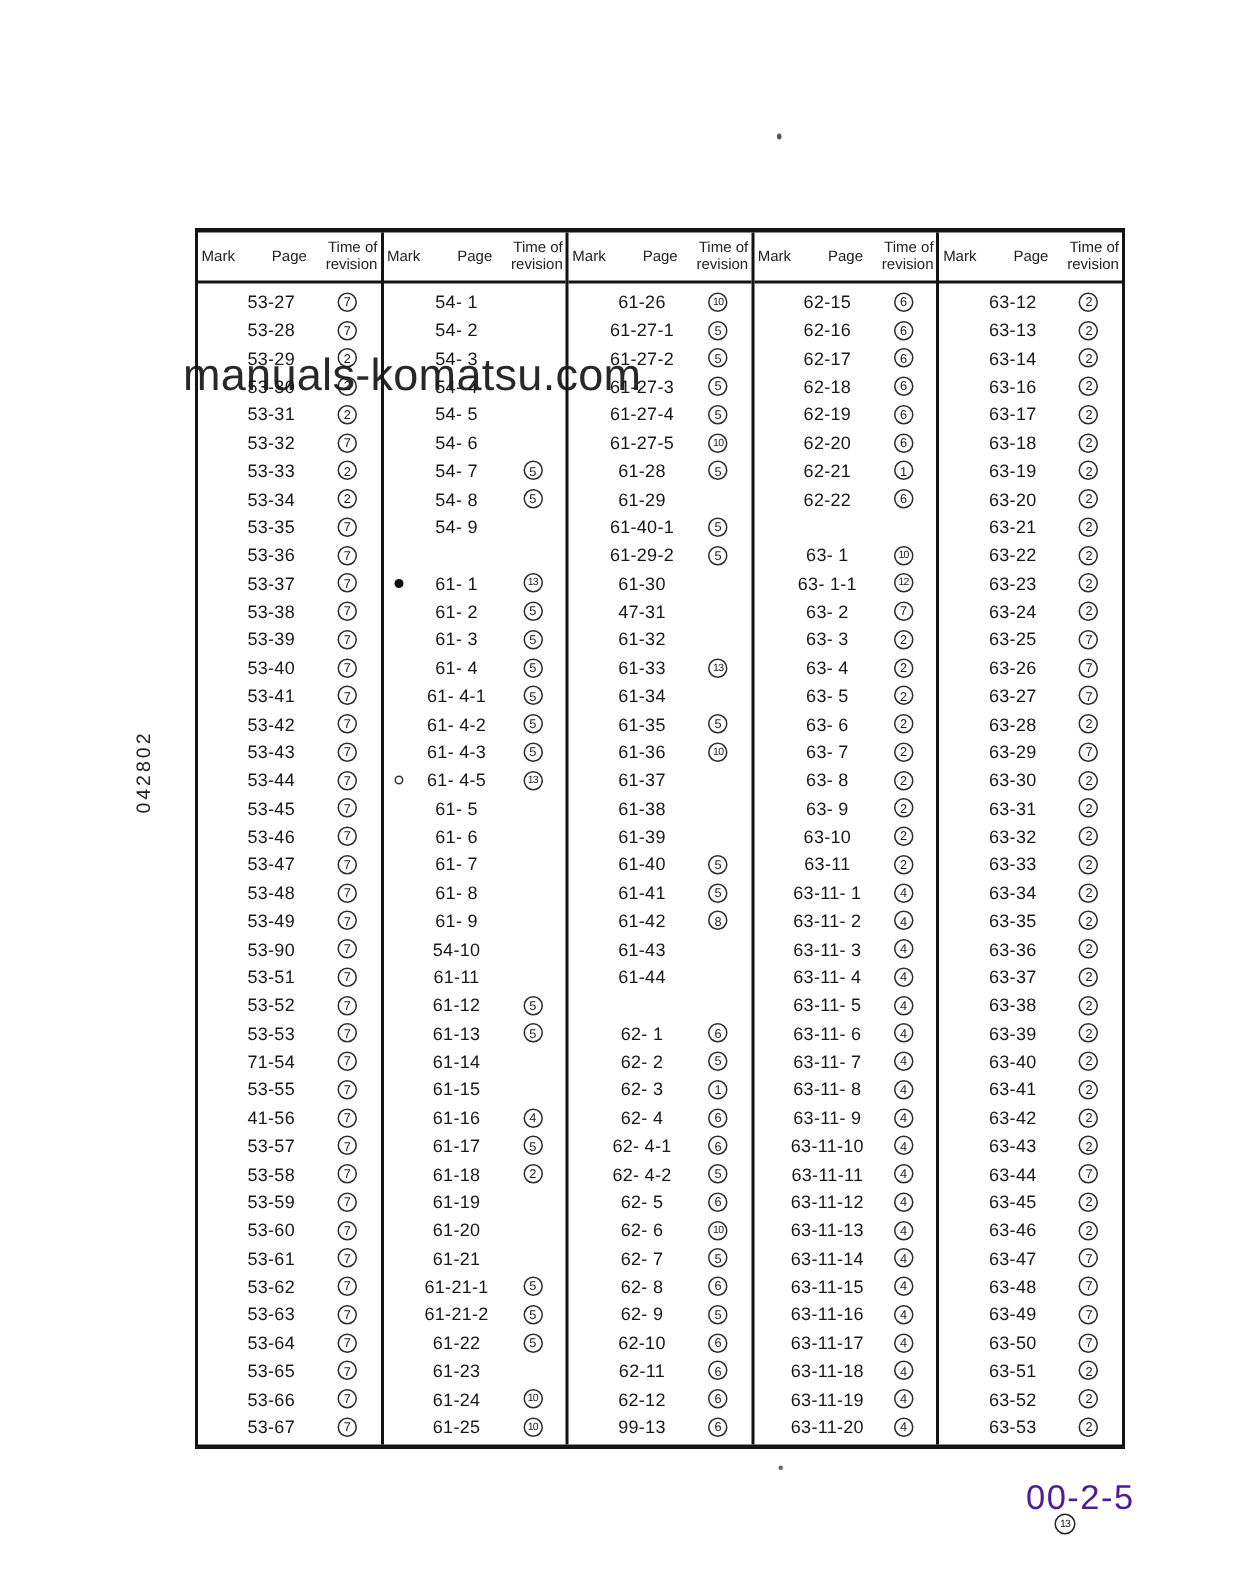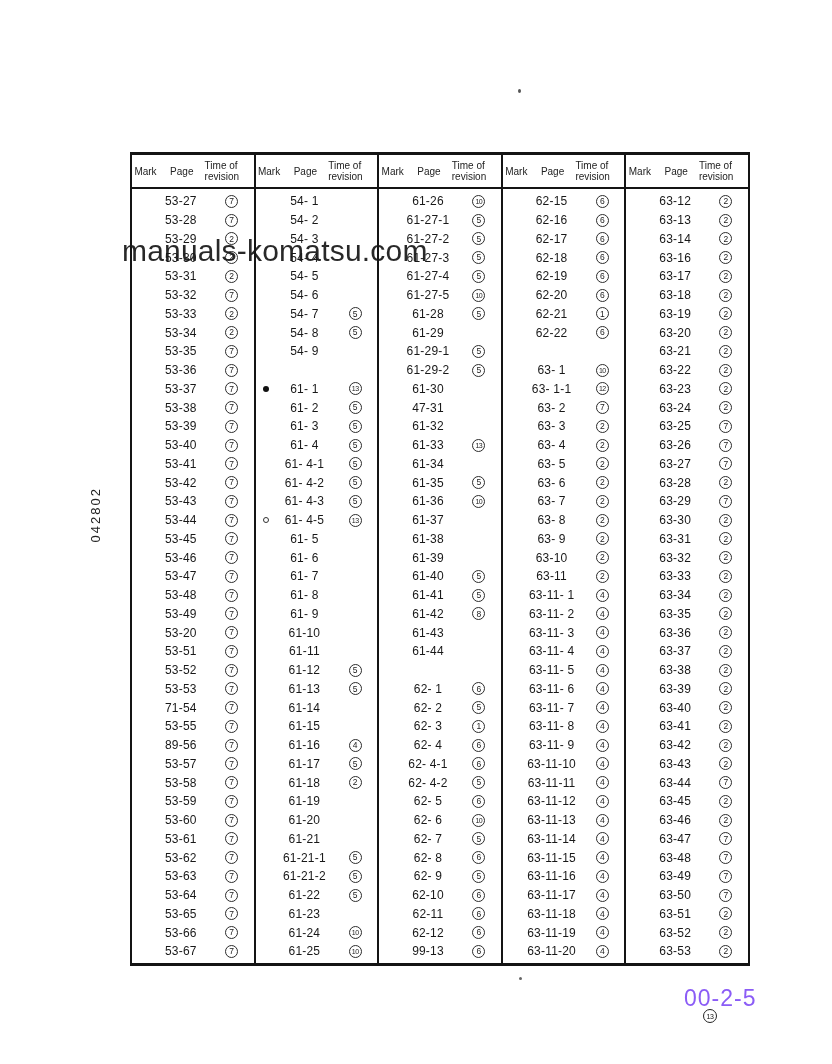--- a/index.html
+++ b/index.html
@@ -17,22 +17,22 @@
     border-left:2px solid #141414;border-right:2px solid #141414;
     background:#fff;
   }
   .group{flex:1;display:flex;flex-direction:column;border-left:2px solid #141414;min-width:0;}
   .group:first-child{border-left:none;}
   .group-header{
     height:32px;flex:0 0 32px;display:flex;align-items:center;
     border-bottom:2px solid #141414;font-size:10px;color:#222;
   }
   .h-mark{width:27px;text-align:center;}
-  .h-page{flex:1;text-align:center;}
-  .h-rev{width:47px;text-align:left;line-height:1.1;padding-right:2px;}
+  .h-page{flex:1;text-align:right;}
+  .h-rev{width:47px;text-align:right;line-height:1.1;padding-right:2px;}
   .rows{flex:1;display:flex;flex-direction:column;padding:3px 0 2px;}
   .row{flex:1;display:flex;align-items:center;}
   .c-mark{width:20px;display:flex;justify-content:center;align-items:center;}
   .c-page{flex:1;text-align:center;font-size:12px;color:#181818;white-space:pre;letter-spacing:0.2px;}
   .c-rev{width:44px;display:flex;justify-content:center;align-items:center;}
   .circle-num{
     width:13px;height:13px;border:1.2px solid #2c2c2c;border-radius:50%;
     display:flex;align-items:center;justify-content:center;
     font-size:8.5px;color:#1a1a1a;box-sizing:border-box;line-height:1;
   }
@@ -45,21 +45,21 @@
     position:absolute;left:122px;top:234px;z-index:5;
     font-size:30px;color:rgba(24,24,24,0.93);letter-spacing:0.2px;
   }
   .side-code{
     position:absolute;left:88px;top:487px;
     writing-mode:vertical-rl;transform:rotate(180deg);
     font-size:13px;letter-spacing:2px;color:#222;
   }
   .footer-page{
     position:absolute;left:684px;top:985px;
-    font-size:23px;color:#8b5cf6;letter-spacing:1px;
+    font-size:23px;color:#4c1d95;letter-spacing:1px;
   }
   .footer-circle{
     position:absolute;left:703px;top:1009px;width:14px;height:14px;
     border:1.3px solid #242424;border-radius:50%;box-sizing:border-box;
     display:flex;align-items:center;justify-content:center;
     font-size:7px;color:#111;letter-spacing:-0.5px;
   }
   .speck{position:absolute;border-radius:50%;background:#555;}
   .speck-top{left:518px;top:89px;width:3px;height:4px;}
   .speck-bottom{left:519px;top:977px;width:3px;height:3px;background:#666;}
@@ -237,21 +237,21 @@
           </div>
           <div class="row">
             <div class="c-mark"></div>
             <div class="c-page">53-49</div>
             <div class="c-rev">
               <span class="circle-num">7</span>
             </div>
           </div>
           <div class="row">
             <div class="c-mark"></div>
-            <div class="c-page">53-20</div>
+            <div class="c-page">53-90</div>
             <div class="c-rev">
               <span class="circle-num">7</span>
             </div>
           </div>
           <div class="row">
             <div class="c-mark"></div>
             <div class="c-page">53-51</div>
             <div class="c-rev">
               <span class="circle-num">7</span>
             </div>
@@ -279,21 +279,21 @@
           </div>
           <div class="row">
             <div class="c-mark"></div>
             <div class="c-page">53-55</div>
             <div class="c-rev">
               <span class="circle-num">7</span>
             </div>
           </div>
           <div class="row">
             <div class="c-mark"></div>
-            <div class="c-page">89-56</div>
+            <div class="c-page">41-56</div>
             <div class="c-rev">
               <span class="circle-num">7</span>
             </div>
           </div>
           <div class="row">
             <div class="c-mark"></div>
             <div class="c-page">53-57</div>
             <div class="c-rev">
               <span class="circle-num">7</span>
             </div>
@@ -511,21 +511,21 @@
             <div class="c-page">61- 8</div>
             <div class="c-rev"></div>
           </div>
           <div class="row">
             <div class="c-mark"></div>
             <div class="c-page">61- 9</div>
             <div class="c-rev"></div>
           </div>
           <div class="row">
             <div class="c-mark"></div>
-            <div class="c-page">61-10</div>
+            <div class="c-page">54-10</div>
             <div class="c-rev"></div>
           </div>
           <div class="row">
             <div class="c-mark"></div>
             <div class="c-page">61-11</div>
             <div class="c-rev"></div>
           </div>
           <div class="row">
             <div class="c-mark"></div>
             <div class="c-page">61-12</div>
@@ -684,21 +684,21 @@
               <span class="circle-num">5</span>
             </div>
           </div>
           <div class="row">
             <div class="c-mark"></div>
             <div class="c-page">61-29</div>
             <div class="c-rev"></div>
           </div>
           <div class="row">
             <div class="c-mark"></div>
-            <div class="c-page">61-29-1</div>
+            <div class="c-page">61-40-1</div>
             <div class="c-rev">
               <span class="circle-num">5</span>
             </div>
           </div>
           <div class="row">
             <div class="c-mark"></div>
             <div class="c-page">61-29-2</div>
             <div class="c-rev">
               <span class="circle-num">5</span>
             </div>

